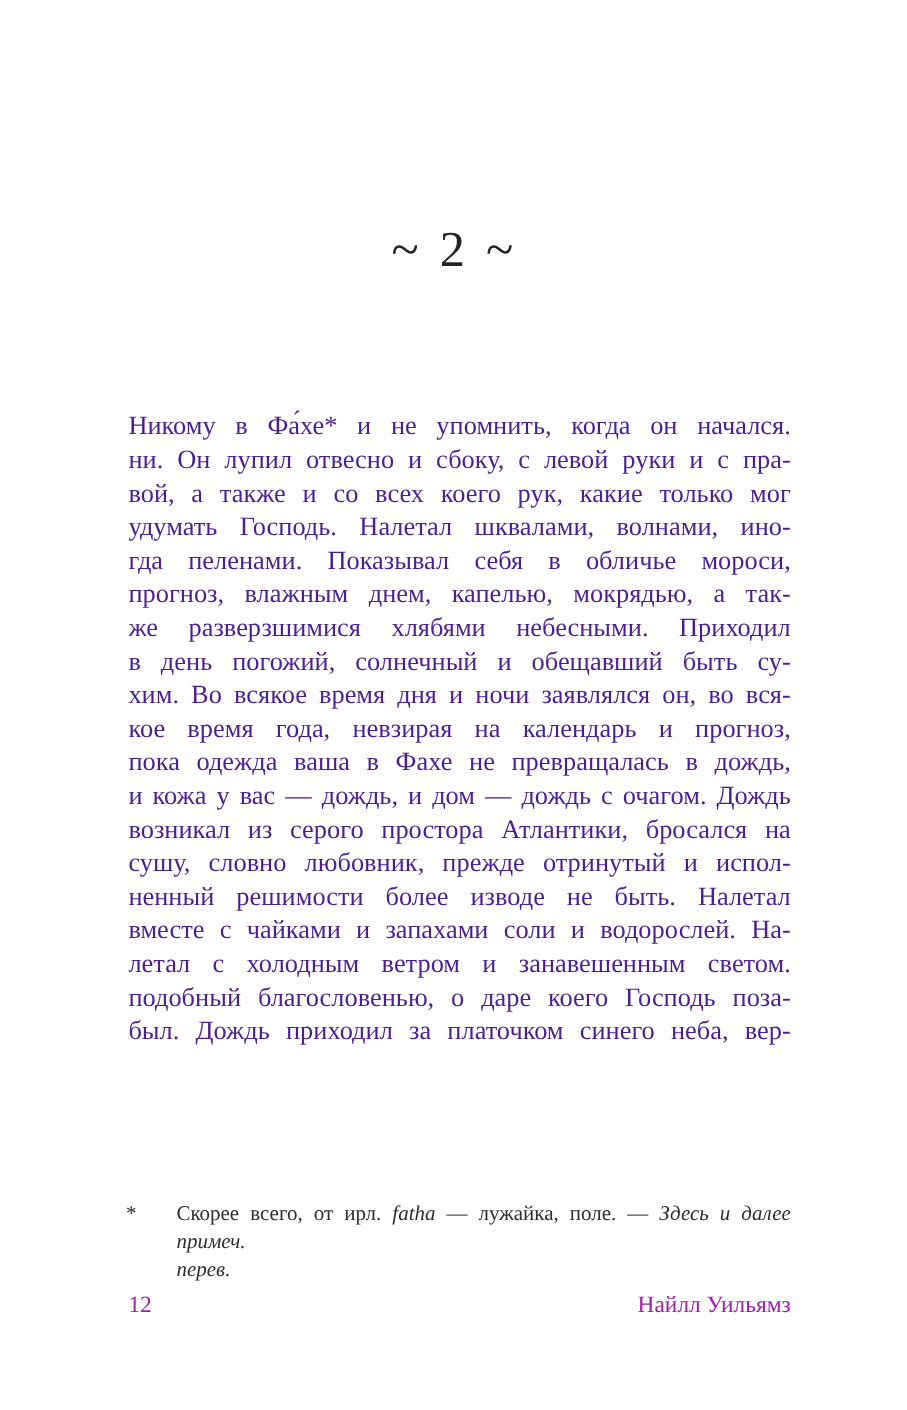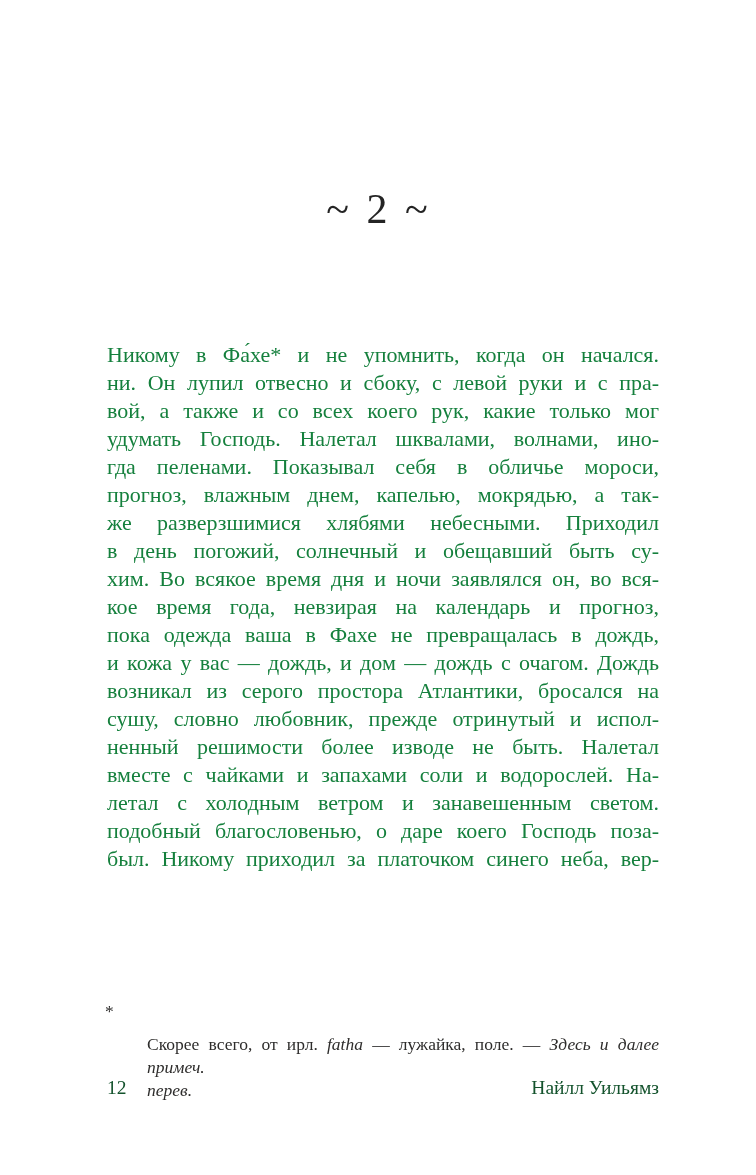--- a/index.html
+++ b/index.html
@@ -27,21 +27,21 @@
     word-spacing: 3px;
     color: #242424;
   }
   .body-text {
     position: absolute;
     top: 341px;
     left: 107px;
     width: 552px;
     font-size: 22px;
     line-height: 28px;
-    color: #15803d;
+    color: #4c1d95;
   }
   .body-text .line {
     text-align: justify;
     text-align-last: justify;
     -moz-text-align-last: justify;
   }
   .footnote {
     position: absolute;
     top: 1000px;
     left: 105px;
@@ -53,34 +53,33 @@
   .footnote-marker {
     position: absolute;
     left: 0;
     top: 0;
     font-size: 17.5px;
   }
   .footnote-text {
     display: block;
     margin-left: 42px;
     text-align: justify;
-    margin-top: 33px;
   }
   .footnote-text .italic { font-style: italic; }
   .page-footer {
     position: absolute;
     top: 1077px;
     left: 107px;
     width: 552px;
     display: flex;
     justify-content: space-between;
     align-items: baseline;
     font-size: 19.5px;
     line-height: 1.1;
-    color: #14532d;
+    color: #a21caf;
   }
 </style>
 </head>
 <body>
 
 <div class="page">
 
   <div class="chapter-heading">~ 2 ~</div>
 
   <div class="body-text">
@@ -95,21 +94,21 @@
       <div class="line">хим. Во всякое время дня и ночи заявлялся он, во вся-</div>
       <div class="line">кое время года, невзирая на календарь и прогноз,</div>
       <div class="line">пока одежда ваша в Фахе не превращалась в дождь,</div>
       <div class="line">и кожа у вас — дождь, и дом — дождь с очагом. Дождь</div>
       <div class="line">возникал из серого простора Атлантики, бросался на</div>
       <div class="line">сушу, словно любовник, прежде отринутый и испол-</div>
       <div class="line">ненный решимости более изводе не быть. Налетал</div>
       <div class="line">вместе с чайками и запахами соли и водорослей. На-</div>
       <div class="line">летал с холодным ветром и занавешенным светом.</div>
       <div class="line">подобный благословенью, о даре коего Господь поза-</div>
-      <div class="line">был. Никому приходил за платочком синего неба, вер-</div>
+      <div class="line">был. Дождь приходил за платочком синего неба, вер-</div>
     </div>
 
   <div class="footnote">
     <span class="footnote-marker">*</span>
     <span class="footnote-text"><span>Скорее всего, от ирл. </span> <span class="italic">fatha</span> <span> — лужайка, поле. — </span> <span class="italic">Здесь и далее примеч.</span> <br><span class="italic">перев.</span></span>
   </div>
 
   <div class="page-footer">
     <span>12</span>
     <span>Найлл Уильямз</span>

